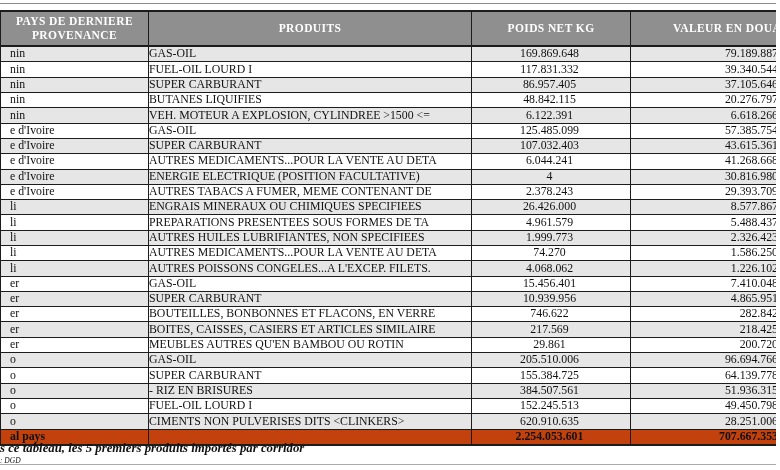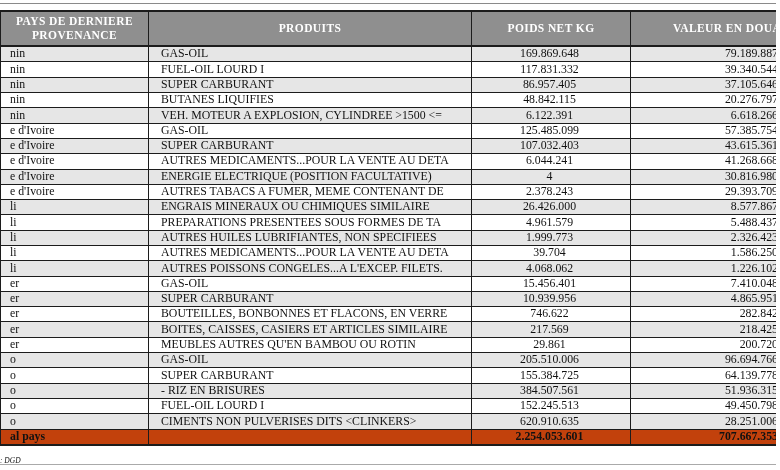--- a/index.html
+++ b/index.html
@@ -48,21 +48,21 @@
     line-height:1;
     height:14.3px;
     padding:0 3px;
     border:1px solid var(--border);
     white-space:nowrap;
     overflow:hidden;
     vertical-align:middle;
   }
   .data-table tr.alt td { background:var(--row-alt-bg); }
   td.col-pays    { text-align:left; padding-left:9px; }
-  td.col-produit { text-align:left; padding-left:12px; }
+  td.col-produit { text-align:left; padding-left:0; }
   td.col-poids   { text-align:center; padding-right:6px; }
   td.col-valeur  { text-align:right; padding-right:62px; }
   tr.total-row td { font-weight:bold; background:#c2410c; }
   .footer-note {
     position:absolute; top:441px; left:0;
     font-size:12.8px;
     font-weight:bold;
     font-style:italic;
     white-space:nowrap;
   }
@@ -158,40 +158,40 @@
           <td class="col-valeur">30.816.980</td>
         </tr>
         <tr>
           <td class="col-pays">e d'Ivoire</td>
           <td class="col-produit">AUTRES TABACS A FUMER, MEME CONTENANT DE</td>
           <td class="col-poids">2.378.243</td>
           <td class="col-valeur">29.393.709</td>
         </tr>
         <tr class="alt">
           <td class="col-pays">li</td>
-          <td class="col-produit">ENGRAIS MINERAUX OU CHIMIQUES SIMILAIRE</td>
+          <td class="col-produit">ENGRAIS MINERAUX OU CHIMIQUES SPECIFIEES</td>
           <td class="col-poids">26.426.000</td>
           <td class="col-valeur">8.577.867</td>
         </tr>
         <tr>
           <td class="col-pays">li</td>
           <td class="col-produit">PREPARATIONS PRESENTEES SOUS FORMES DE TA</td>
           <td class="col-poids">4.961.579</td>
           <td class="col-valeur">5.488.437</td>
         </tr>
         <tr class="alt">
           <td class="col-pays">li</td>
           <td class="col-produit">AUTRES HUILES LUBRIFIANTES, NON SPECIFIEES</td>
           <td class="col-poids">1.999.773</td>
           <td class="col-valeur">2.326.423</td>
         </tr>
         <tr>
           <td class="col-pays">li</td>
           <td class="col-produit">AUTRES MEDICAMENTS...POUR LA VENTE AU DETA</td>
-          <td class="col-poids">39.704</td>
+          <td class="col-poids">74.270</td>
           <td class="col-valeur">1.586.250</td>
         </tr>
         <tr class="alt">
           <td class="col-pays">li</td>
           <td class="col-produit">AUTRES POISSONS CONGELES...A L'EXCEP. FILETS.</td>
           <td class="col-poids">4.068.062</td>
           <td class="col-valeur">1.226.102</td>
         </tr>
         <tr>
           <td class="col-pays">er</td>
@@ -257,16 +257,17 @@
     <tfoot>
       <tr class="total-row">
         <td class="col-pays">al pays</td>
         <td class="col-produit"></td>
         <td class="col-poids">2.254.053.601</td>
         <td class="col-valeur">707.667.353</td>
       </tr>
     </tfoot>
   </table>
 
+  <div class="footer-note">s ce tableau, les 5 premiers produits importés par corridor</div>
   <div class="footer-source">: DGD</div>
   <div class="bottomline"></div>
 
 </div>
 
 </body></html>

